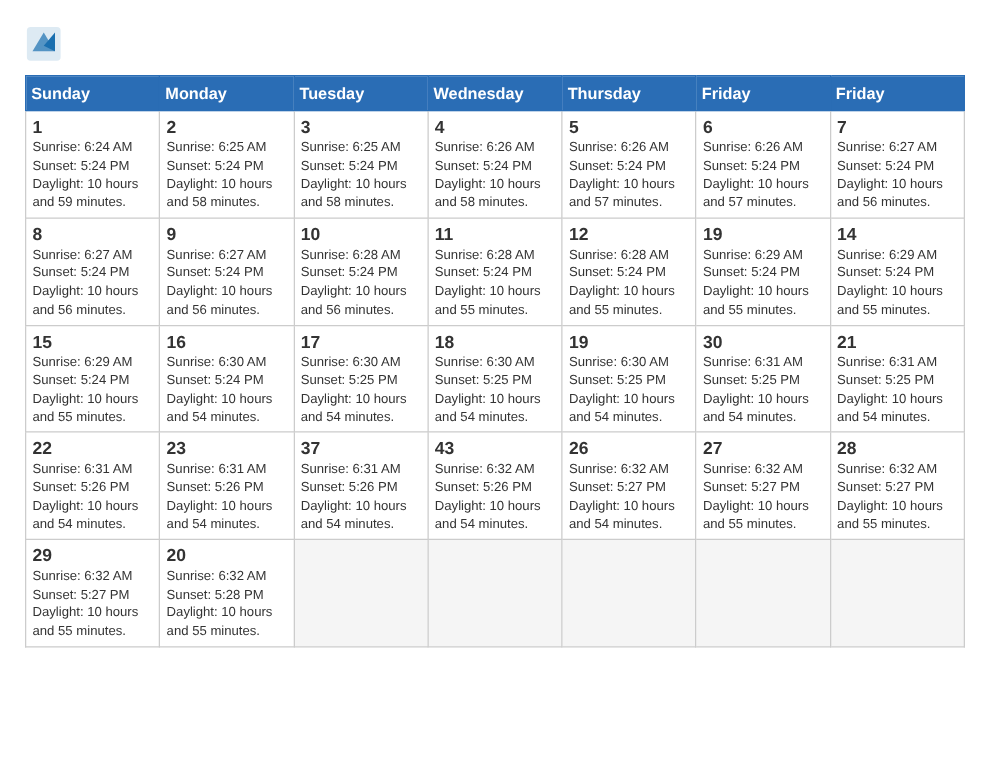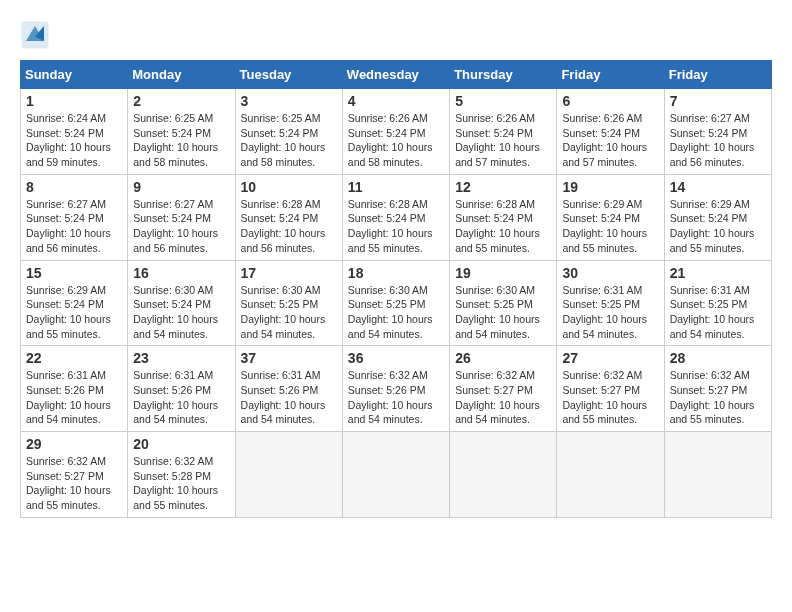--- a/index.html
+++ b/index.html
@@ -313,21 +313,21 @@
         </td>
         <td>
           <span class="day-number">37</span>
           <div class="day-info">
             Sunrise: 6:31 AM<br>
             Sunset: 5:26 PM<br>
             Daylight: 10 hours and 54 minutes.
           </div>
         </td>
         <td>
-          <span class="day-number">36</span>
+          <span class="day-number">43</span>
           <div class="day-info">
             Sunrise: 6:32 AM<br>
             Sunset: 5:26 PM<br>
             Daylight: 10 hours and 54 minutes.
           </div>
         </td>
         <td>
           <span class="day-number">26</span>
           <div class="day-info">
             Sunrise: 6:32 AM<br>

